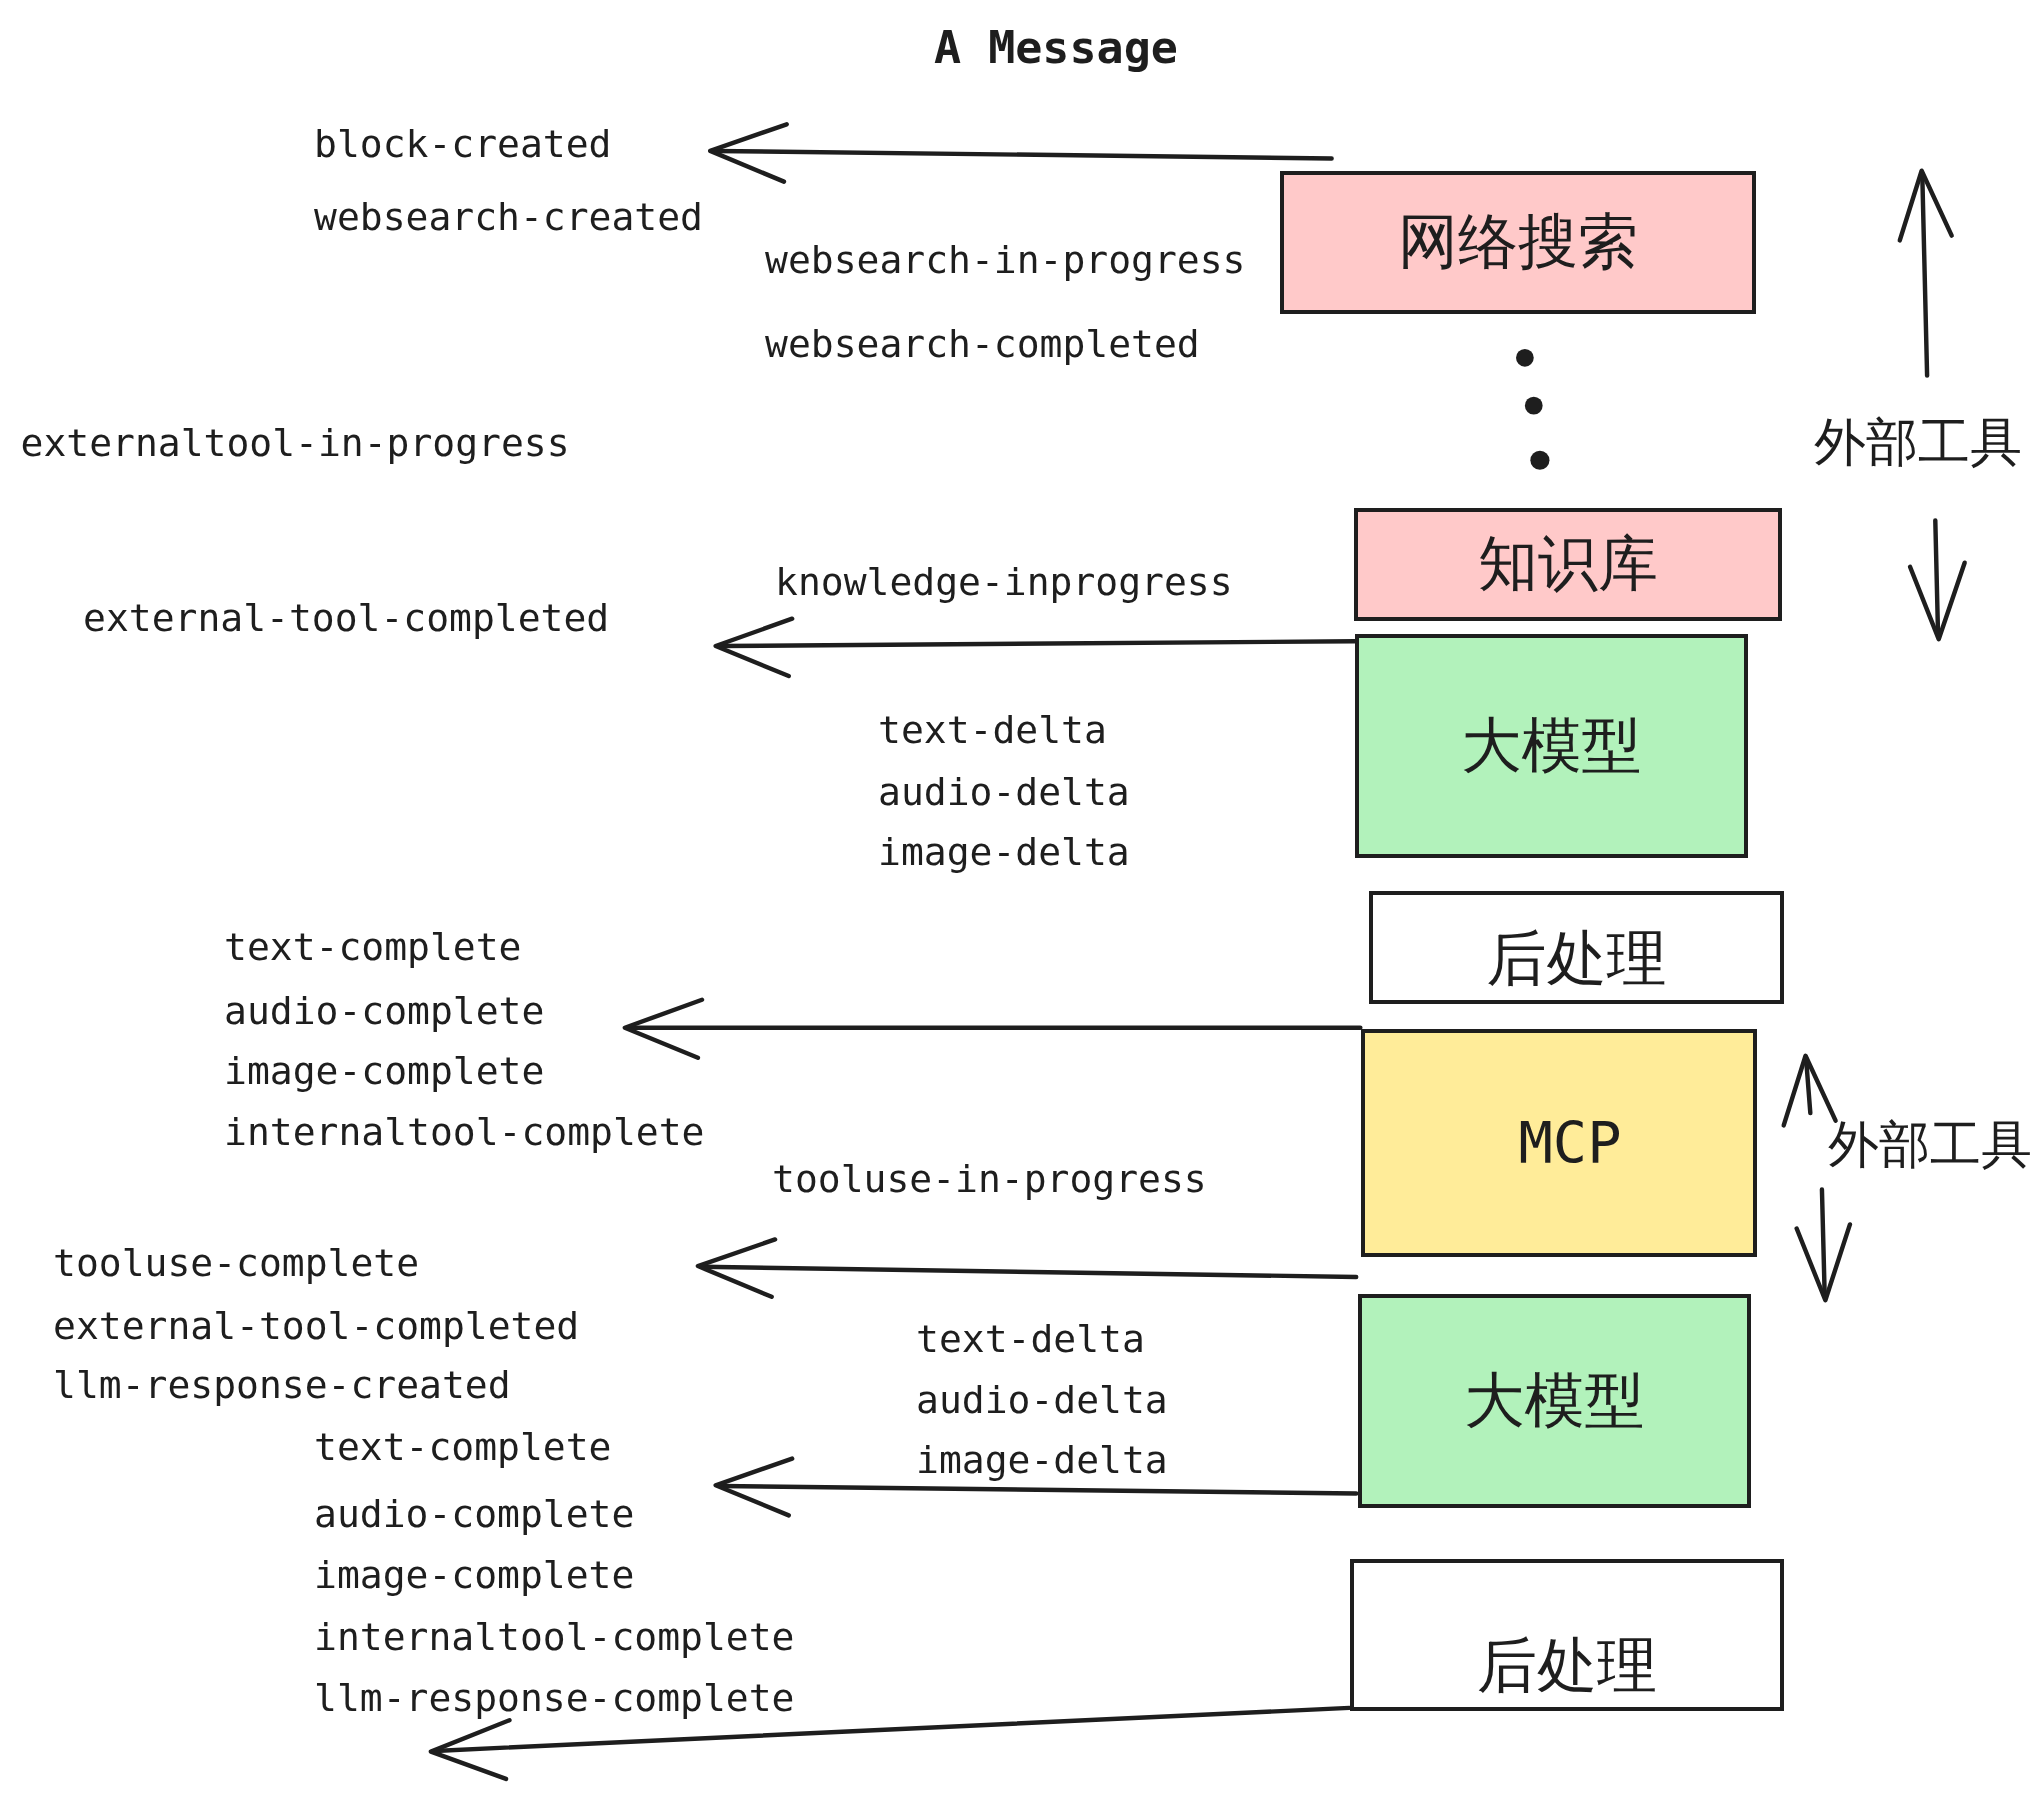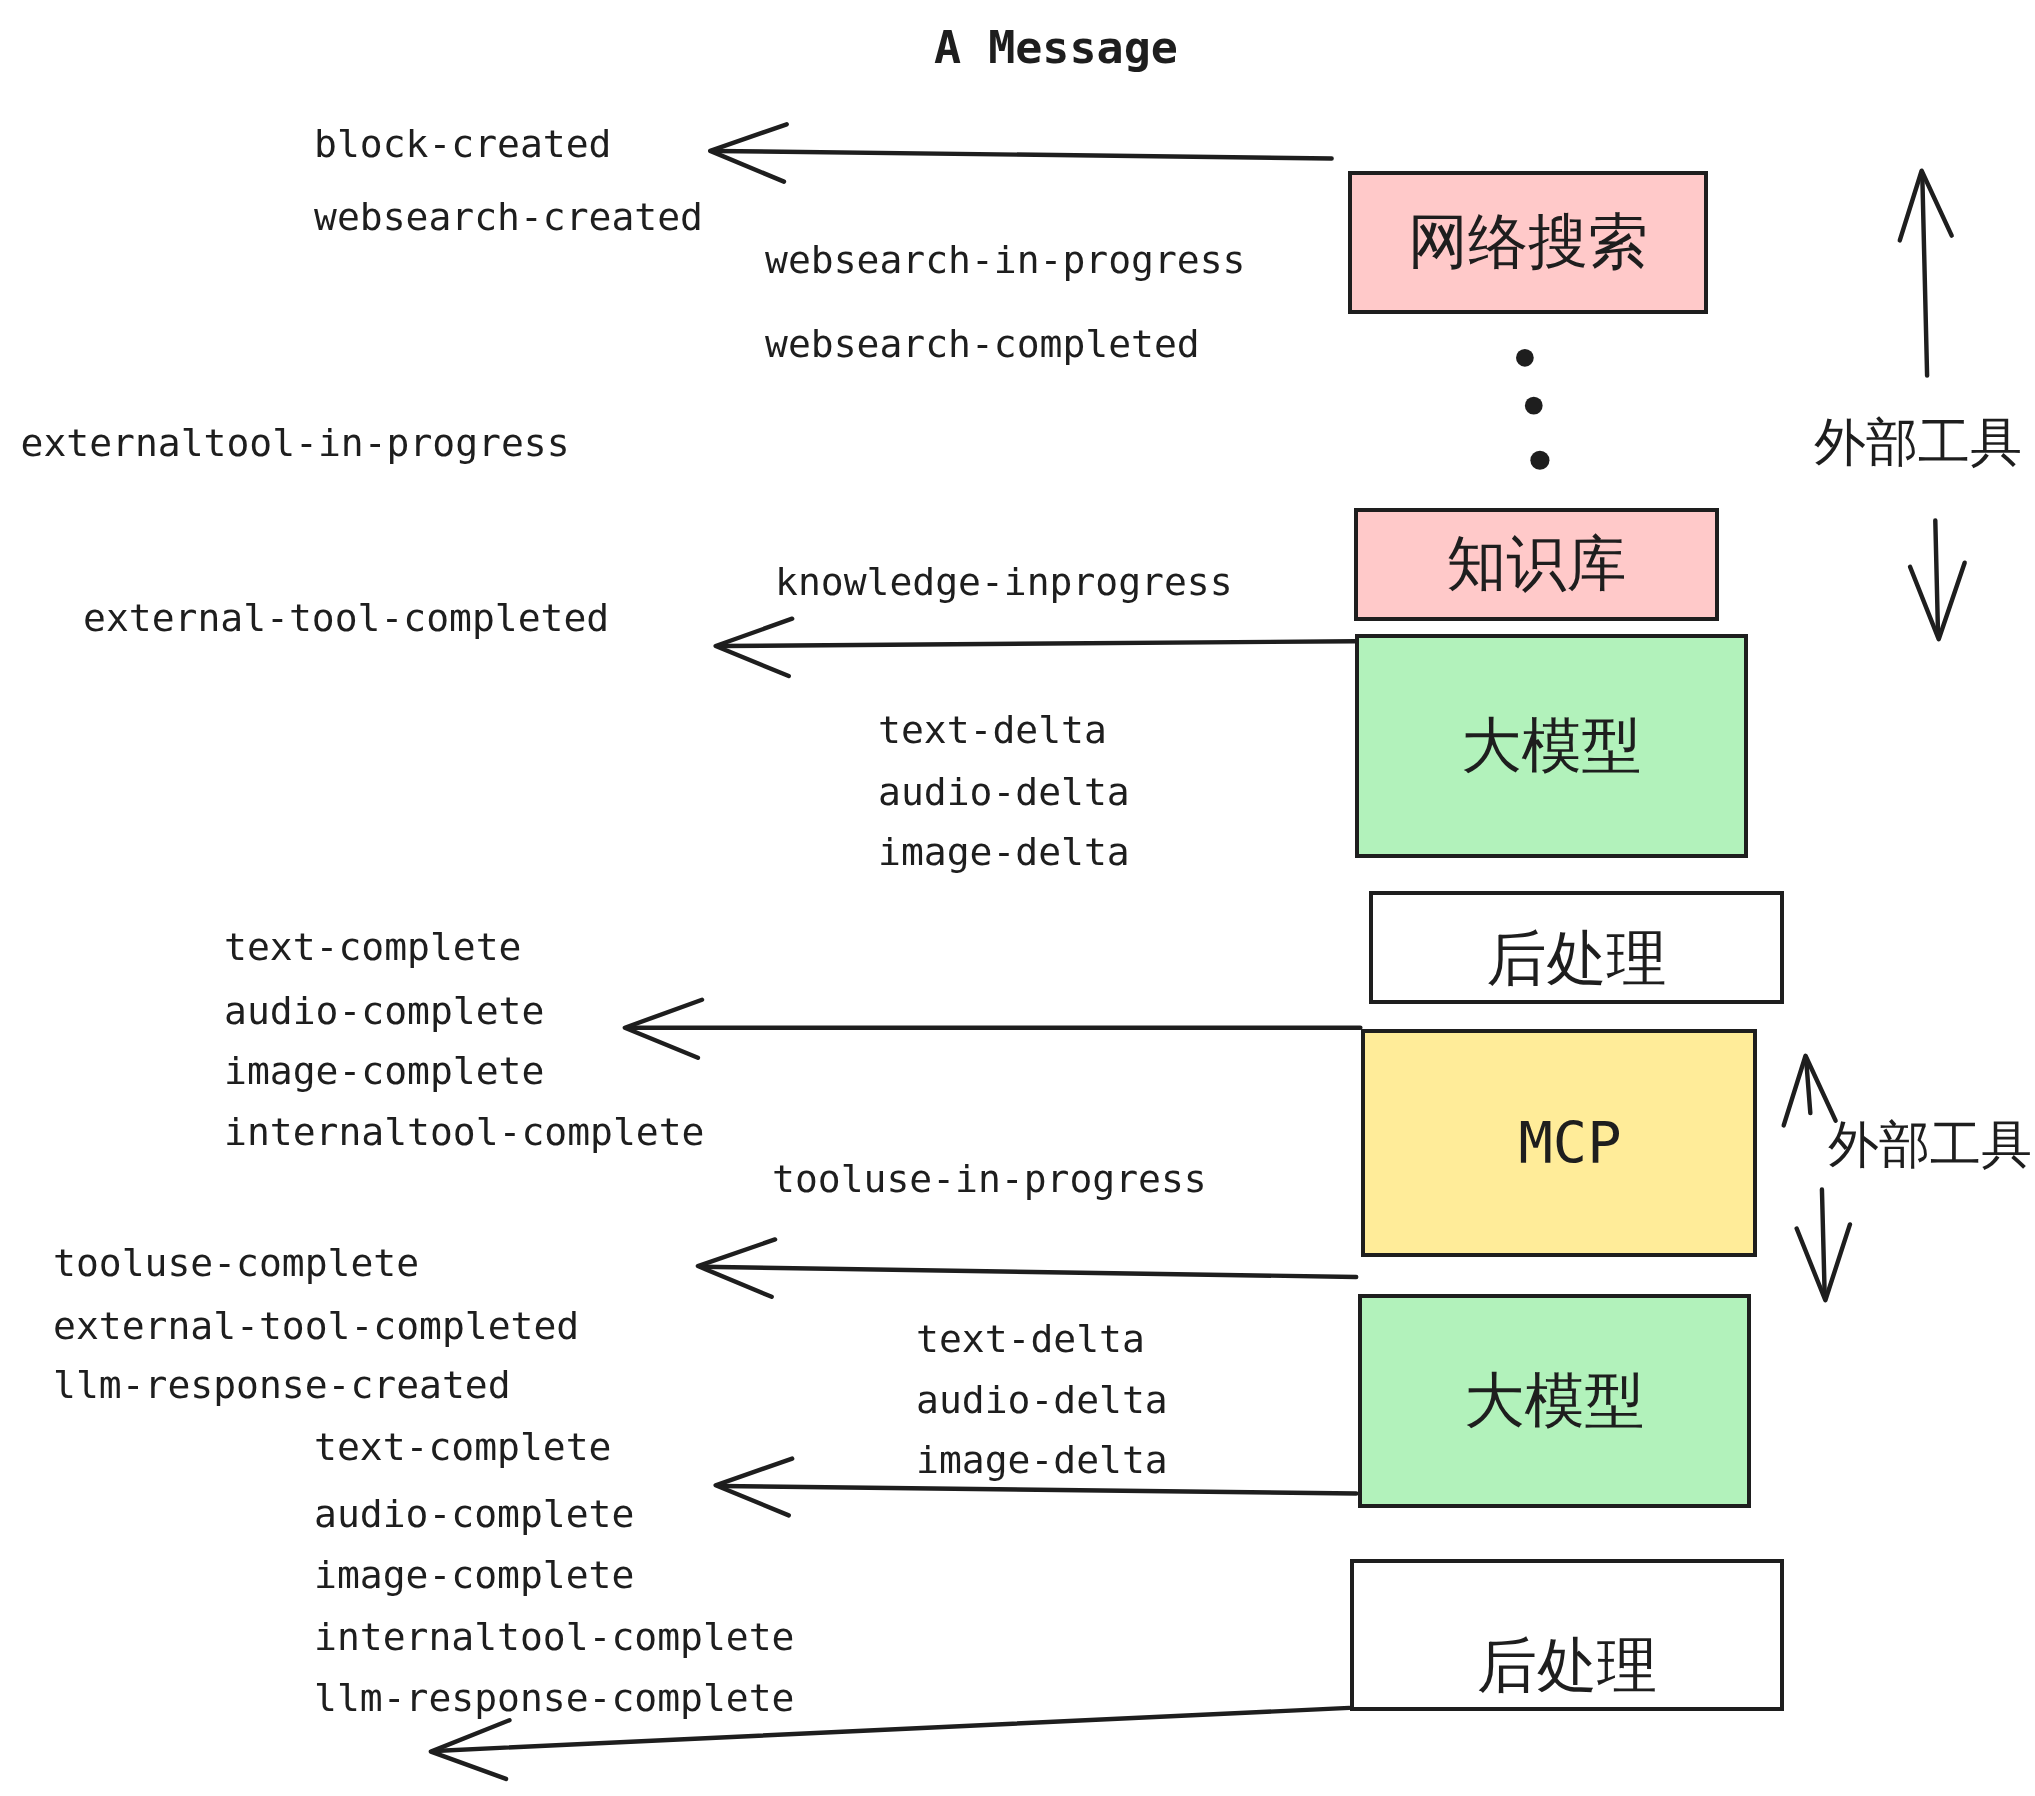--- a/index.html
+++ b/index.html
@@ -99,24 +99,24 @@
 
     <g>
       <circle cx="2233" cy="524" r="13"></circle>
       <circle cx="2246" cy="594" r="13"></circle>
       <circle cx="2255" cy="674" r="14"></circle>
     </g>
   </svg>
 
   <div class="title" style="left:934px;top:20.5px">A Message</div>
 
-  <div class="box pink" style="left:1348px;top:171px;width:360px;height:143px">
+  <div class="box pink" style="left:1280px;top:171px;width:476px;height:143px">
     <span class="lbl">网络搜索</span>
   </div>
-  <div class="box pink" style="left:1354px;top:508px;width:365px;height:113px">
+  <div class="box pink" style="left:1354px;top:508px;width:428px;height:113px">
     <span class="lbl">知识库</span>
   </div>
   <div class="box green" style="left:1355px;top:634px;width:393px;height:224px">
     <span class="lbl">大模型</span>
   </div>
   <div class="box white" style="left:1369px;top:891px;width:415px;height:113px">
     <span class="lbl">后处理</span>
   </div>
   <div class="box yellow mcp" style="left:1361px;top:1029px;width:396px;height:228px">
     <span class="lbl">MCP</span>

